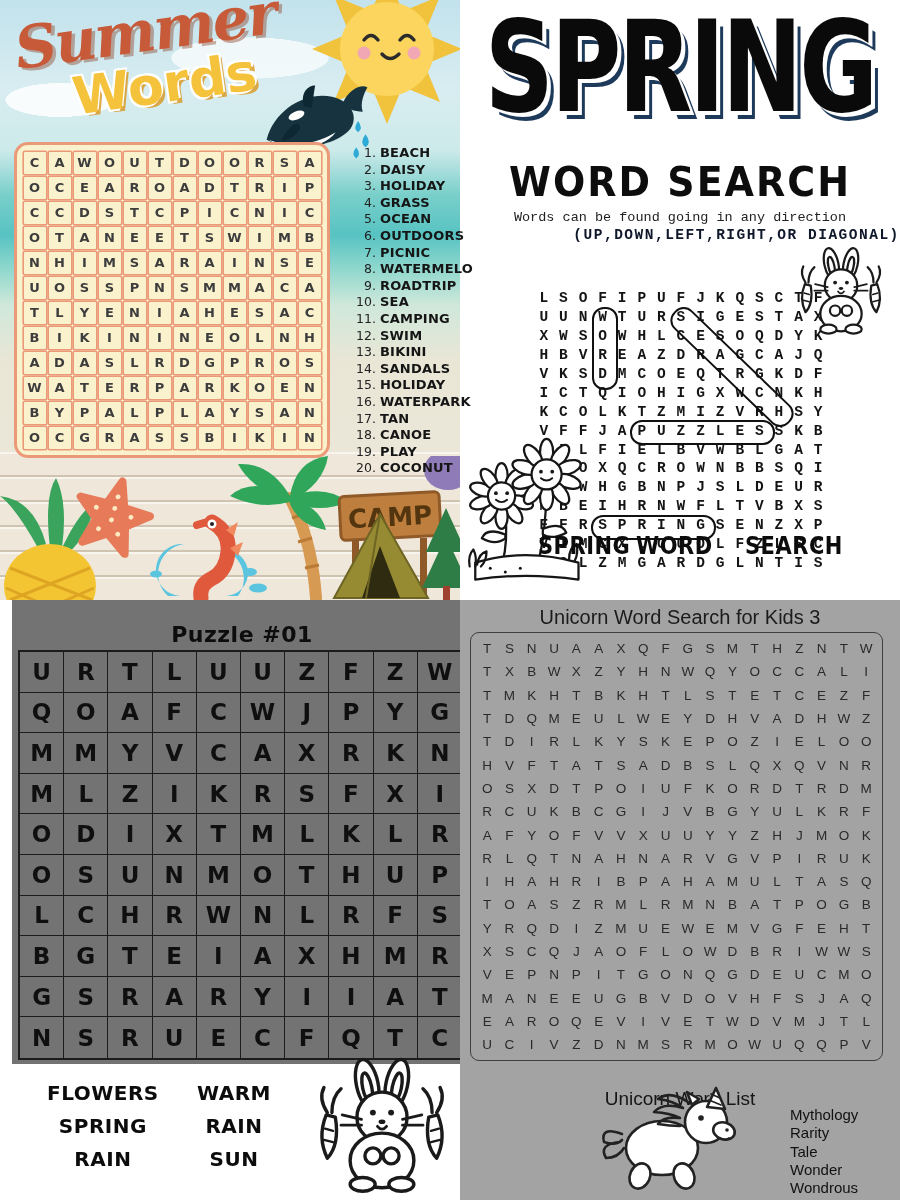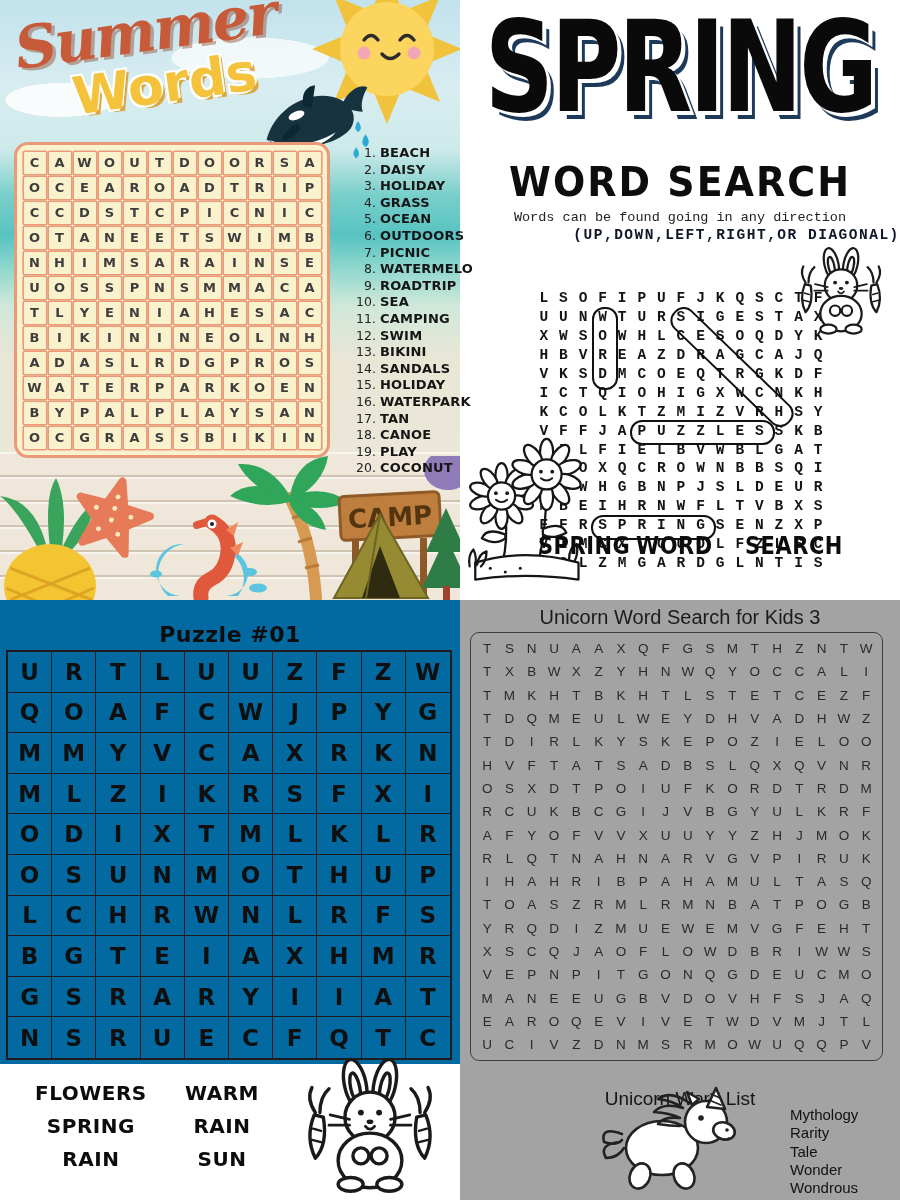--- a/index.html
+++ b/index.html
@@ -59,21 +59,21 @@
   .circ-word{left:57.5px;top:17.5px;width:22px;height:79px;}
   .circ-search{left:118px;top:64.5px;width:156px;height:22px;transform:rotate(44deg);}
   .circ-puzzles{left:96px;top:131px;width:141px;height:21px;}
   .circ-spring{left:57px;top:225.5px;width:121px;height:21px;}
   .spring-bunny{position:absolute;left:333px;top:244px;width:96px;height:92px;z-index:3;}
   .sunflowers{position:absolute;left:4px;top:436px;width:122px;height:152px;z-index:3;}
   .spring-label{position:absolute;top:534px;font:900 21px/1 "DejaVu Sans",sans-serif;color:#0c0c0c;
     transform:scaleY(1.18);transform-origin:top left;letter-spacing:.5px;z-index:4;}
   .sl-1{left:78px;} .sl-2{left:176px;} .sl-3{left:285px;}
   
-  .q-bl{left:0;top:600px;width:460px;height:464px;background:#0369a1;}
+  .q-bl{left:12px;top:600px;width:460px;height:464px;background:#737373;}
   .bl-title{position:absolute;top:24px;left:0;width:100%;text-align:center;
     font:800 22px/1 "DejaVu Sans",sans-serif;color:#0d0d0d;letter-spacing:.5px;}
   .bl-grid{position:absolute;left:6px;top:50px;border:2px solid #1c1c1c;}
   .bl-grid .grid-row{display:flex;}
   .bl-grid .grid-cell{box-sizing:border-box;width:44.2px;height:40.6px;
     border-right:1.6px solid #1c1c1c;border-bottom:1.6px solid #1c1c1c;
     display:flex;align-items:center;justify-content:center;
     font:800 23px "DejaVu Sans",sans-serif;color:#0f0f0f;}
   .bl-grid .grid-row .grid-cell:last-child{border-right:none;}
   .bl-grid .grid-row:last-child .grid-cell{border-bottom:none;}

